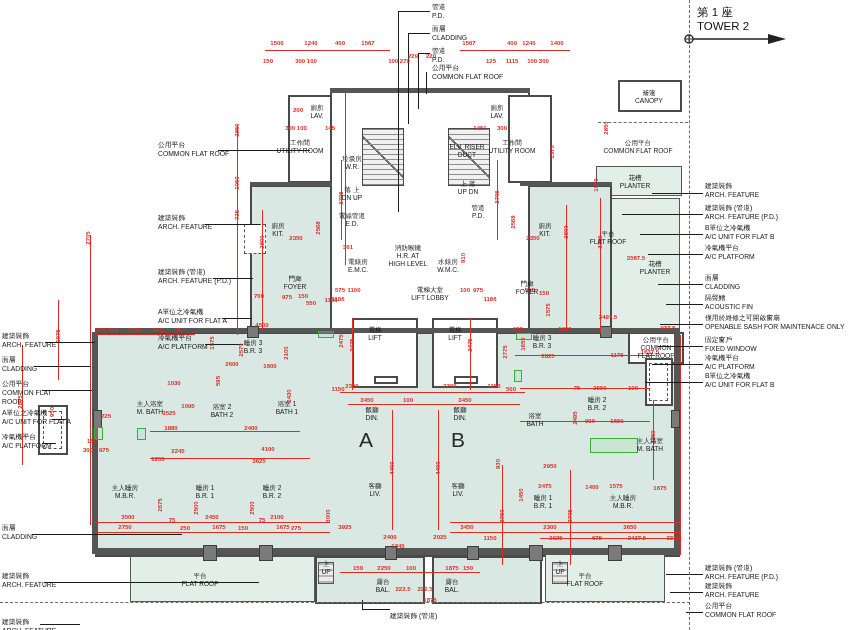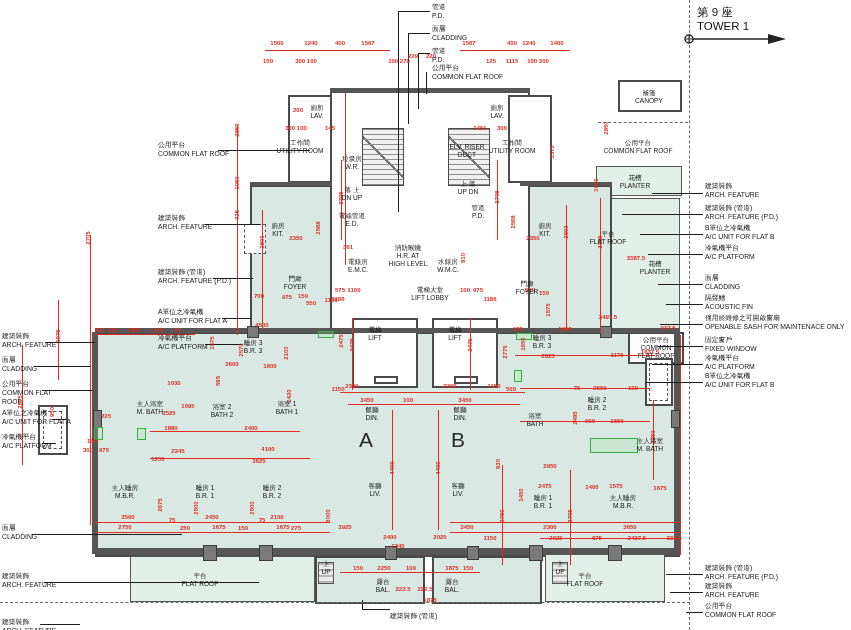--- a/index.html
+++ b/index.html
@@ -395,22 +395,22 @@
       <div class="ann" style="left: 390px; top: 612px;">建築裝飾 (管道)</div>
       <div class="unit" style="left: 366px; top: 440px;">A</div>
       <div class="unit" style="left: 458px; top: 440px;">B</div>
     </div>
 
   <div class="dashV" style="left:689px;top:0;height:630px;"></div>
   <div class="dashH" style="left:0;top:602px;width:690px;"></div>
   <div class="dashH" style="left:598px;top:122px;width:90px;"></div>
 
   <div id="titleblock">
-    <div>第 9 座</div>
-    <div>TOWER 1</div>
+    <div>第 1 座</div>
+    <div>TOWER 2</div>
   </div>
 
   <svg id="pointer" width="110" height="18" viewBox="0 0 110 18">
     <circle cx="9" cy="9" r="4" fill="none" stroke="#222" stroke-width="1.5"></circle>
     <line x1="6" y1="9" x2="12" y2="9" stroke="#222" stroke-width="1"></line>
     <line x1="9" y1="6" x2="9" y2="12" stroke="#222" stroke-width="1"></line>
     <line x1="13" y1="9" x2="88" y2="9" stroke="#222" stroke-width="1.6"></line>
     <polygon points="88,4 106,9 88,14" fill="#222"></polygon>
   </svg>
 </div>

